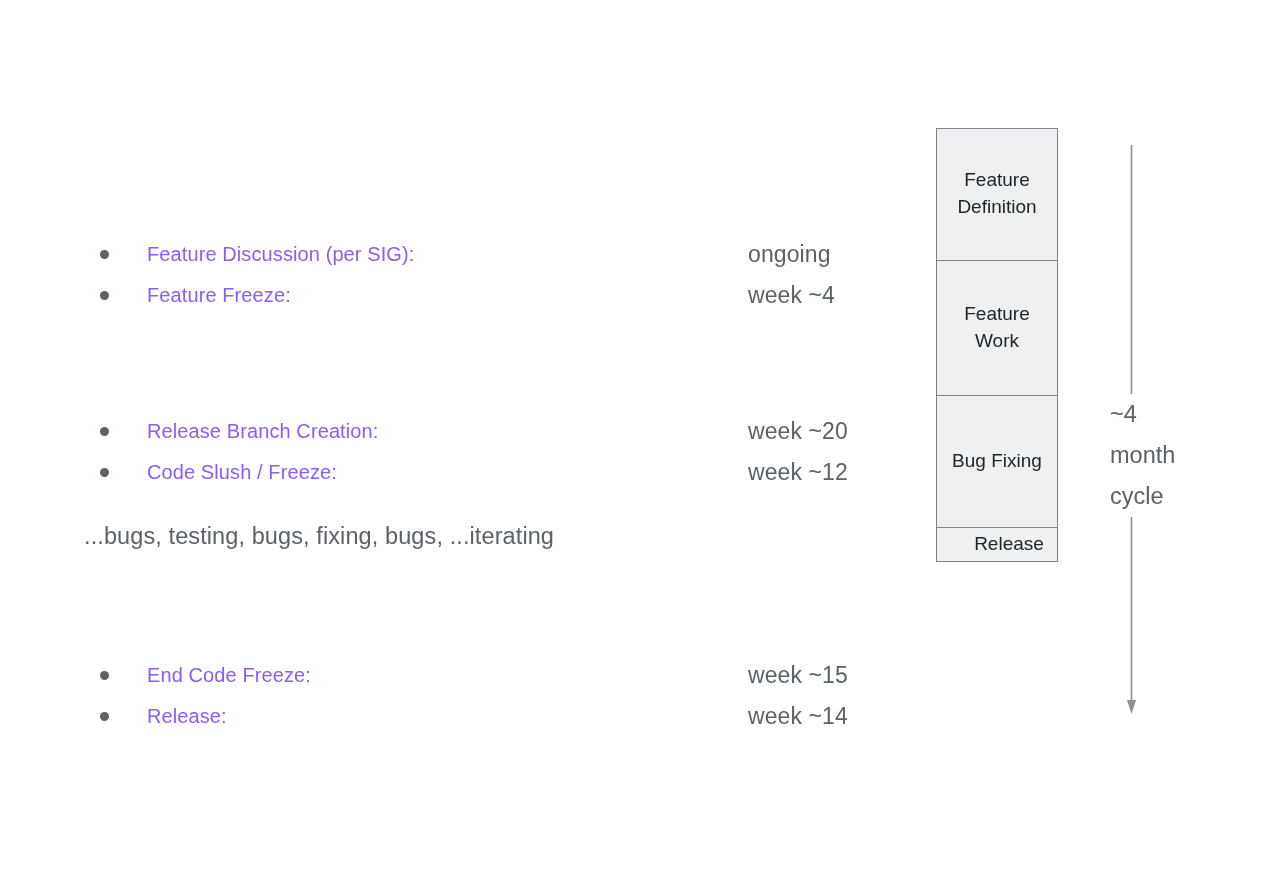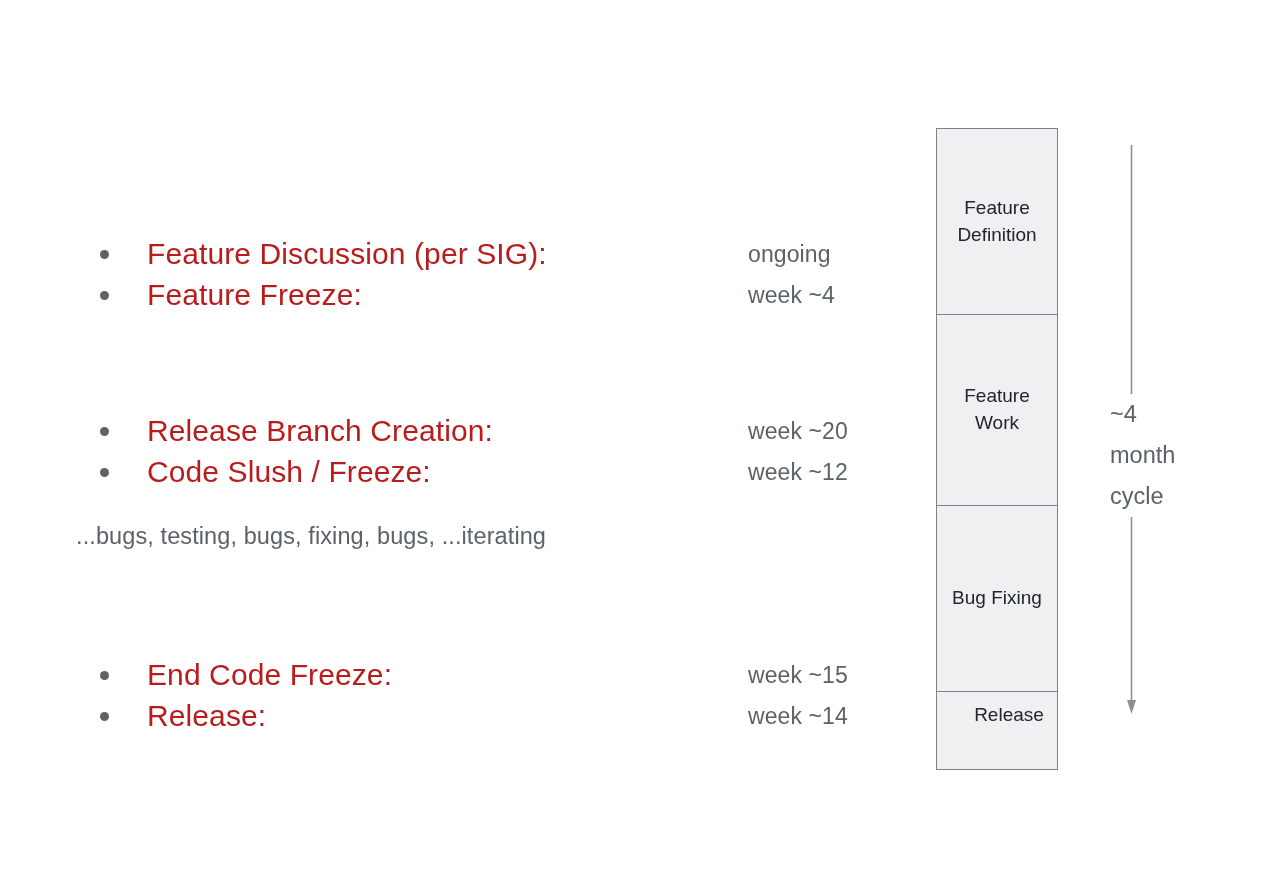--- a/index.html
+++ b/index.html
@@ -40,55 +40,55 @@
     height: 9px;
     margin-top: -4px;
     border-radius: 50%;
     background: #5c6266;
   }
   .bullet-label {
     position: absolute;
     left: 147px;
     top: 50%;
     transform: translateY(-50%);
-    font-size: 30px;
+    font-size: 20px;
     line-height: 1.15;
-    color: #b91c1c;
+    color: #8b5cf6;
     white-space: nowrap;
     letter-spacing: 0.1px;
   }
   .bullet-value {
     position: absolute;
     left: 748px;
     top: 50%;
     transform: translateY(-50%);
     font-size: 23px;
     line-height: 1.15;
     color: #5b6268;
     white-space: nowrap;
     letter-spacing: 0.1px;
   }
 
   .free-note {
     position: absolute;
-    left: 76px;
+    left: 84px;
     top: 523px;
     font-size: 23.5px;
     color: #5b6268;
     white-space: nowrap;
     letter-spacing: 0.1px;
   }
 
   
   #phase-bar {
     position: absolute;
     left: 936px;
     top: 128px;
     width: 122px;
-    height: 642px;
+    height: 434px;
     box-sizing: border-box;
     border: 1.5px solid #7d8388;
     background: #eff0f1;
     display: flex;
     flex-direction: column;
   }
   .phase-seg {
     box-sizing: border-box;
     background: #eff0f1;
     border-bottom: 1.5px solid #7d8388;

